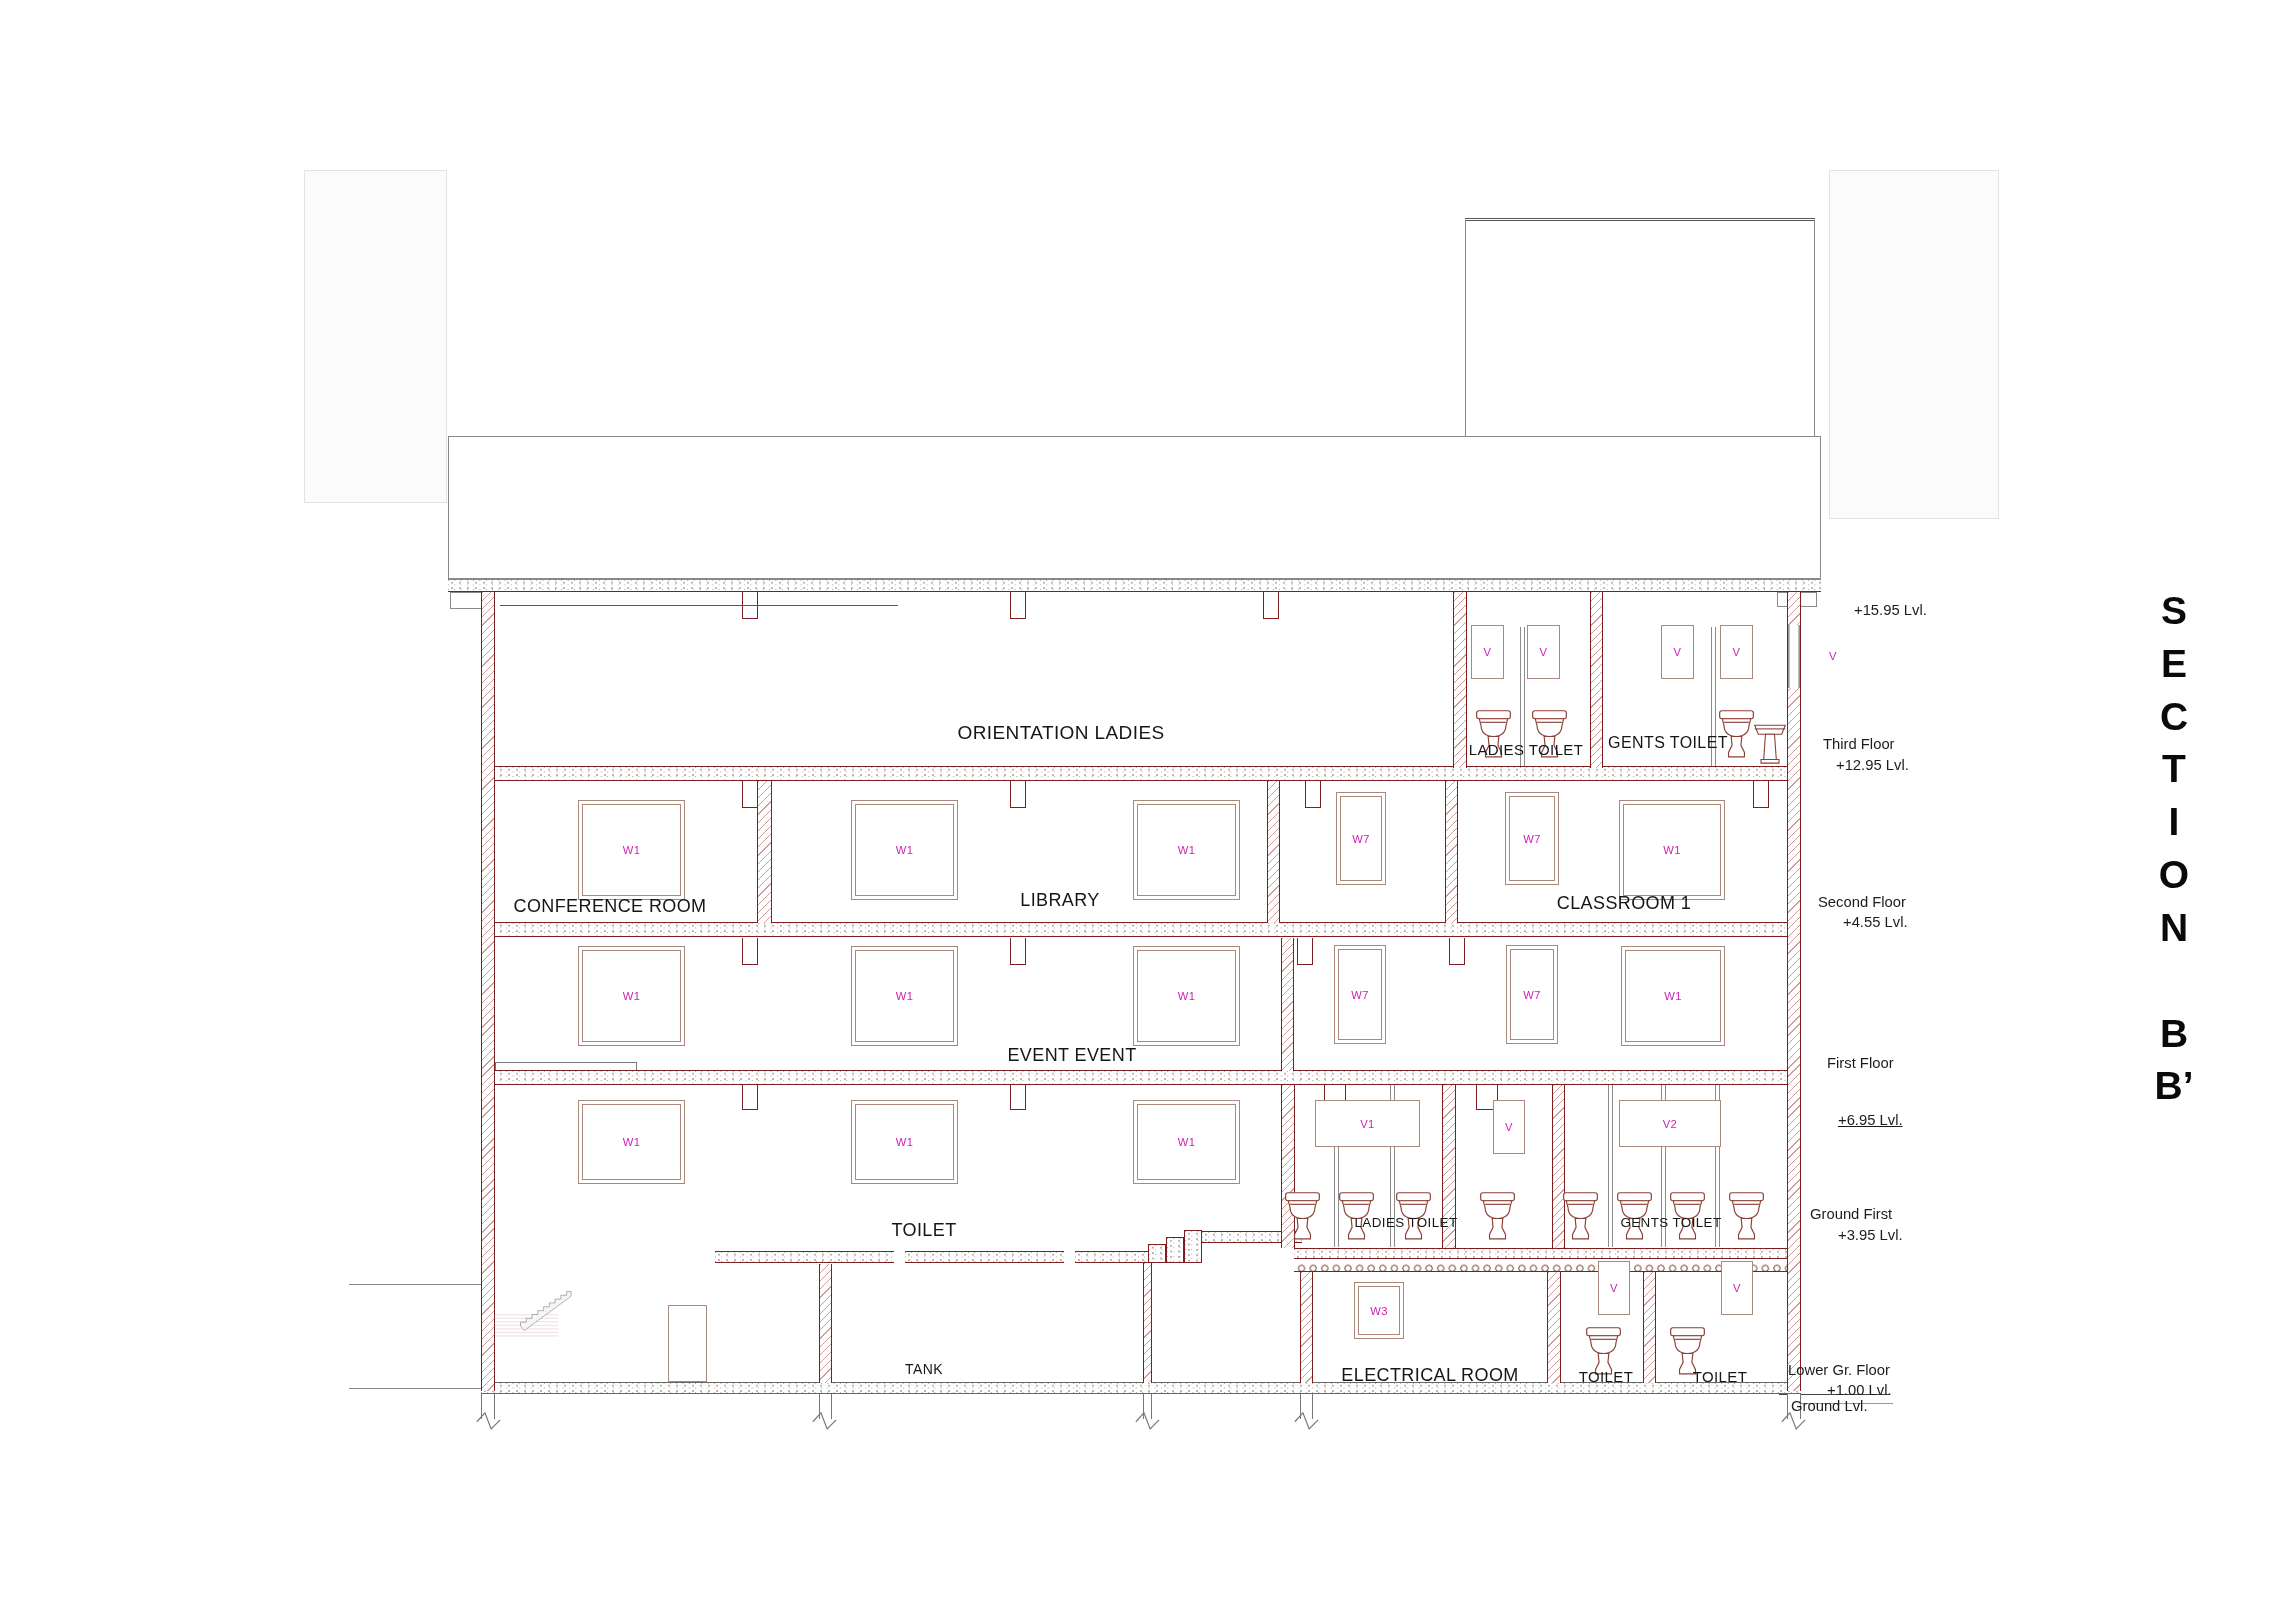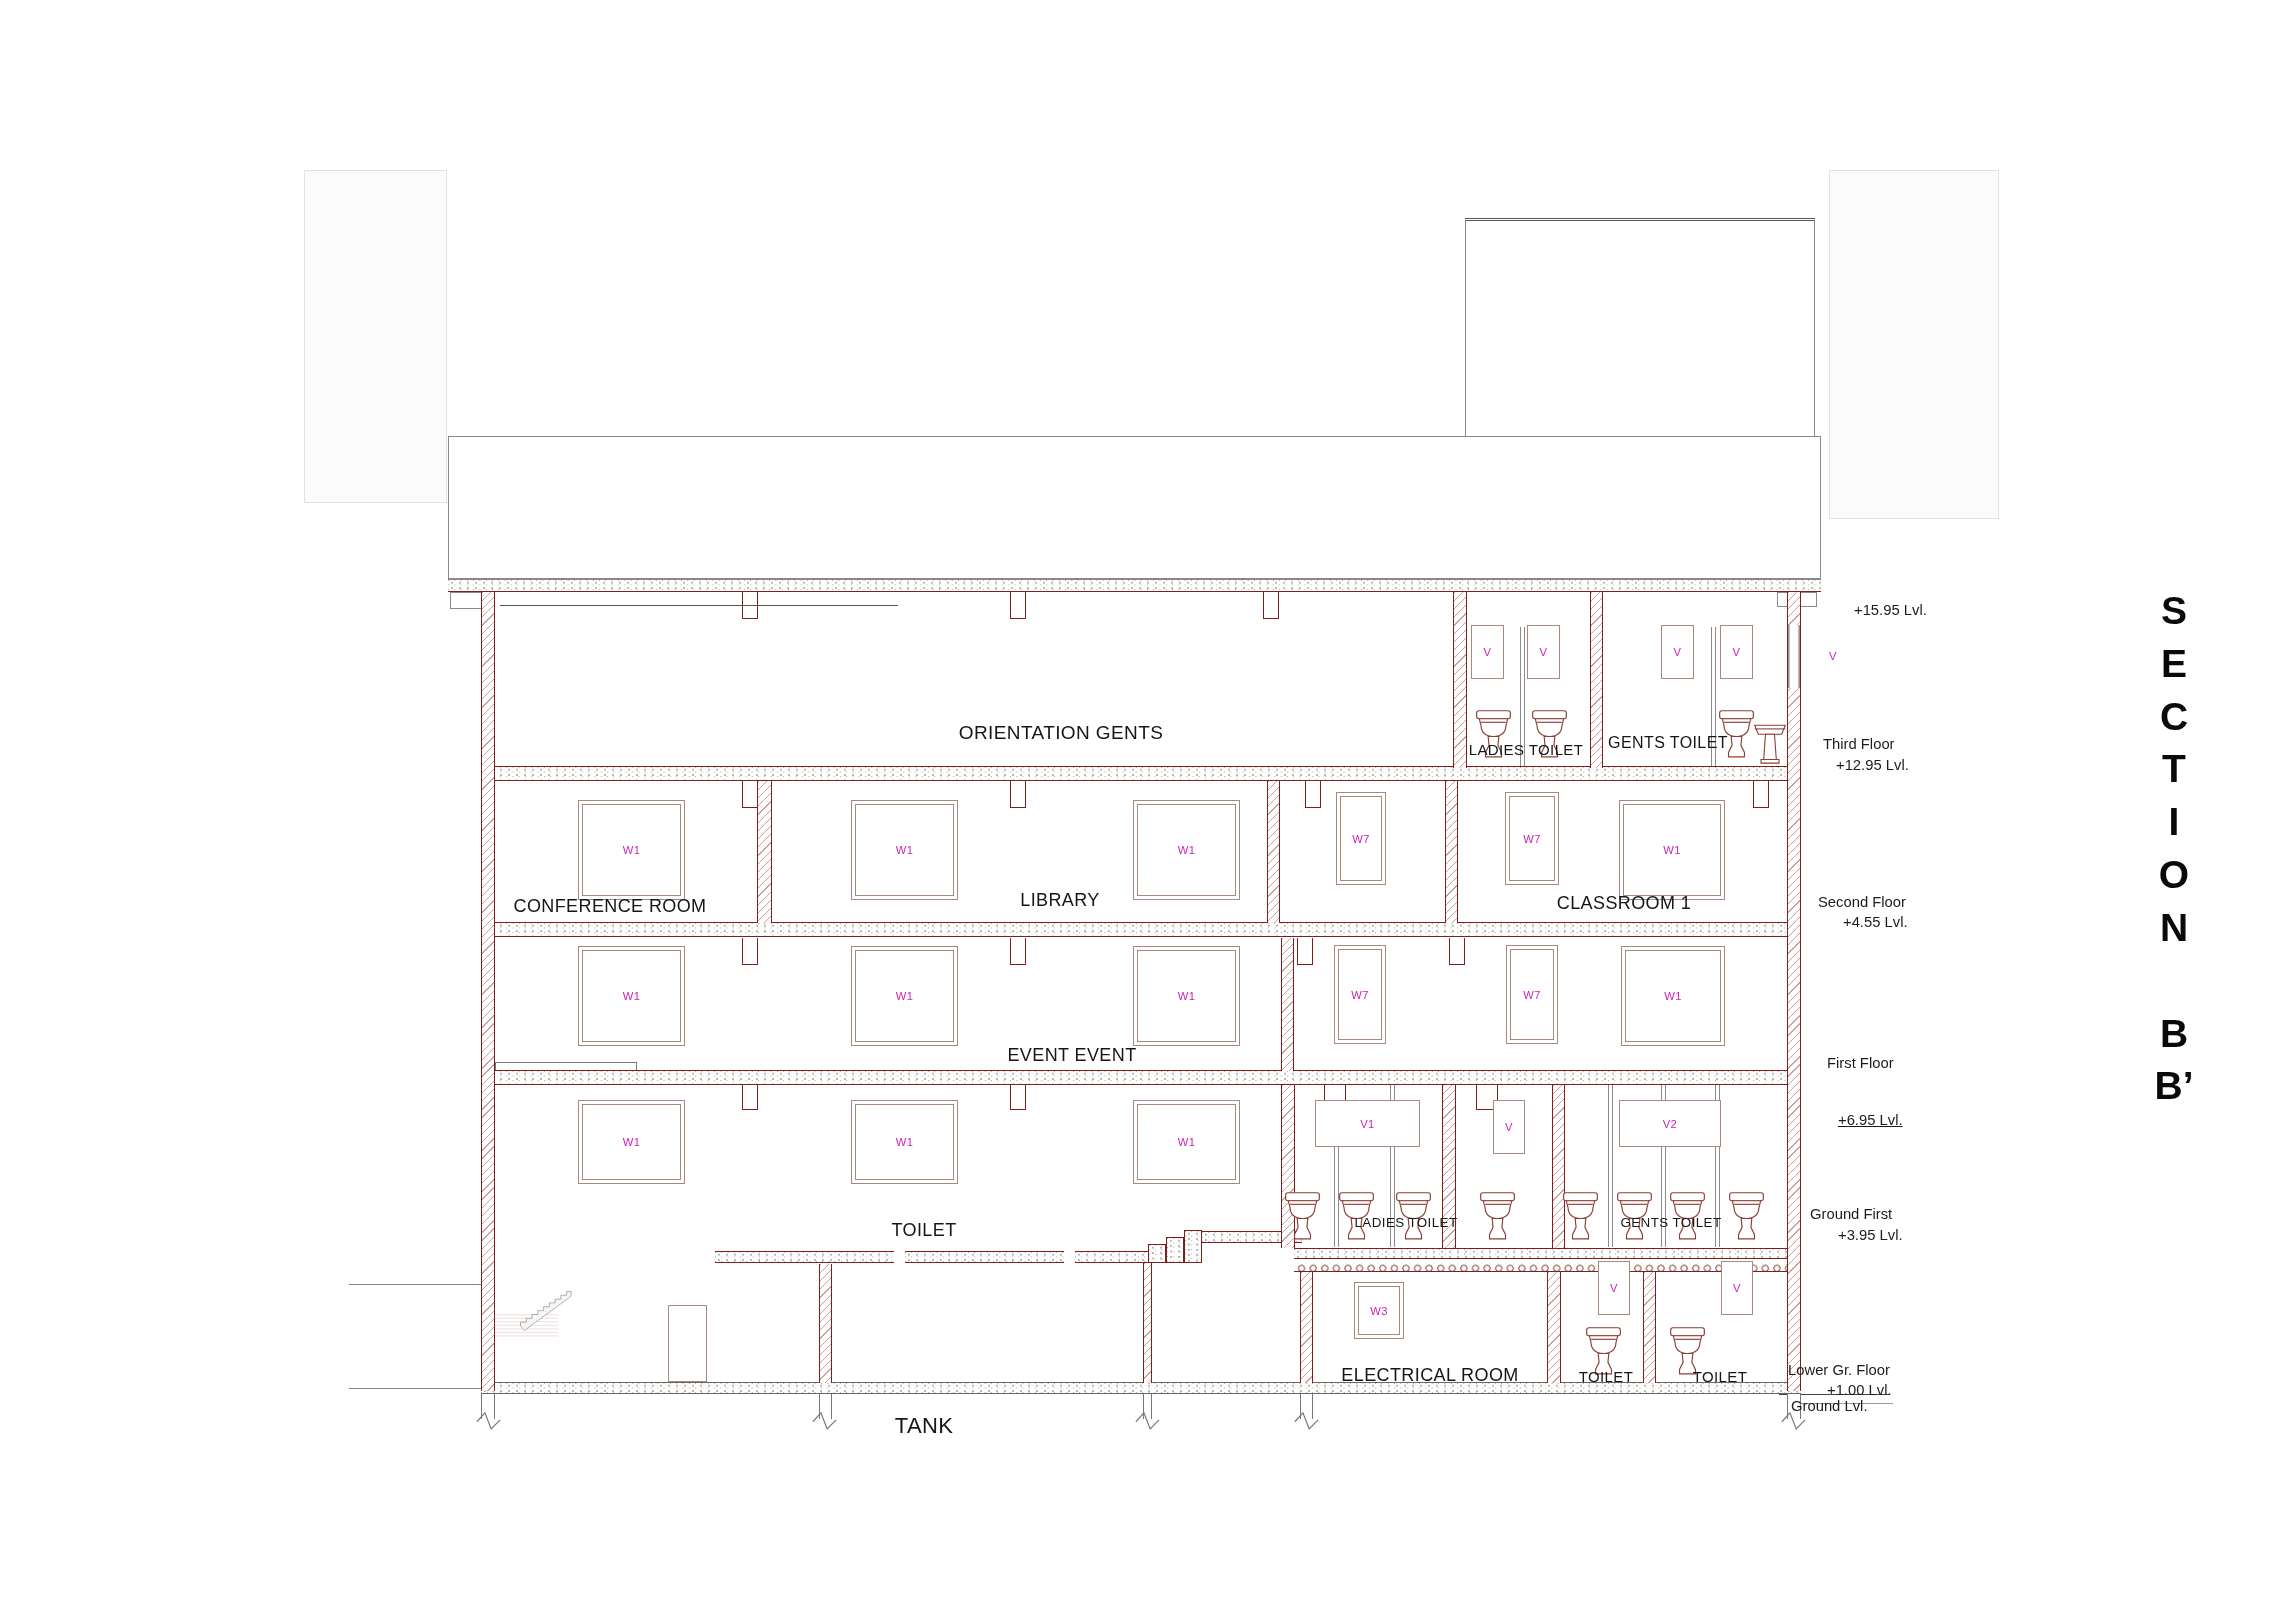--- a/index.html
+++ b/index.html
@@ -300,31 +300,31 @@
       <polyline points="2,12 11,2 18,20 28,10"></polyline>
     </svg></div>
     <div class="abs colbelow" style="left: 1300px; top: 1394px; width: 12.5px; height: 25px;"></div>
     <div class="abs " style="left: 1293px; top: 1411px; width: 27px; height: 19.7px;"><svg width="27" height="19.7" viewBox="0 0 30 22" fill="none" stroke="#777" stroke-width="1.3">
       <polyline points="2,12 11,2 18,20 28,10"></polyline>
     </svg></div>
     <div class="abs colbelow" style="left: 1787px; top: 1394px; width: 14.3px; height: 25px;"></div>
     <div class="abs " style="left: 1780px; top: 1411px; width: 27px; height: 19.7px;"><svg width="27" height="19.7" viewBox="0 0 30 22" fill="none" stroke="#777" stroke-width="1.3">
       <polyline points="2,12 11,2 18,20 28,10"></polyline>
     </svg></div>
-    <div class="abs lbl" style="left: 1061px; top: 722px; font-size: 19px;">ORIENTATION GENTS</div>
+    <div class="abs lbl" style="left: 1061px; top: 722px; font-size: 19px;">ORIENTATION LADIES</div>
     <div class="abs lbl" style="left: 1526px; top: 741px; font-size: 15px;">LADIES TOILET</div>
     <div class="abs lbl" style="left: 1668px; top: 734px; font-size: 16px;">GENTS TOILET</div>
     <div class="abs lbl" style="left: 610px; top: 896px; font-size: 18px;">CONFERENCE ROOM</div>
     <div class="abs lbl" style="left: 1060px; top: 890px; font-size: 18px;">LIBRARY</div>
     <div class="abs lbl" style="left: 1624px; top: 893px; font-size: 18px;">CLASSROOM 1</div>
     <div class="abs lbl" style="left: 1072px; top: 1045px; font-size: 18px;">EVENT EVENT</div>
     <div class="abs lbl" style="left: 1406px; top: 1215px; font-size: 13.4px;">LADIES TOILET</div>
     <div class="abs lbl" style="left: 1671px; top: 1215px; font-size: 13.4px;">GENTS TOILET</div>
     <div class="abs lbl" style="left: 924px; top: 1220px; font-size: 18px;">TOILET</div>
-    <div class="abs lbl" style="left: 924px; top: 1413px; font-size: 22px;">TANK</div>
+    <div class="abs lbl" style="left: 924px; top: 1361px; font-size: 14px;">TANK</div>
     <div class="abs lbl" style="left: 1430px; top: 1365px; font-size: 18px;">ELECTRICAL ROOM</div>
     <div class="abs lbl" style="left: 1606px; top: 1368px; font-size: 15px;">TOILET</div>
     <div class="abs lbl" style="left: 1720px; top: 1368px; font-size: 15px;">TOILET</div>
     <div class="abs lvl" style="left: 1854px; top: 602px;">+15.95 Lvl.</div>
     <div class="abs lvl" style="left: 1823px; top: 736px;">Third Floor</div>
     <div class="abs lvl" style="left: 1836px; top: 757px;">+12.95 Lvl.</div>
     <div class="abs lvl" style="left: 1818px; top: 894px;">Second Floor</div>
     <div class="abs lvl" style="left: 1843px; top: 914px;">+4.55 Lvl.</div>
     <div class="abs lvl" style="left: 1827px; top: 1055px;">First Floor</div>
     <div class="abs lvl" style="left: 1838px; top: 1112px; text-decoration: underline;">+6.95 Lvl.</div>

